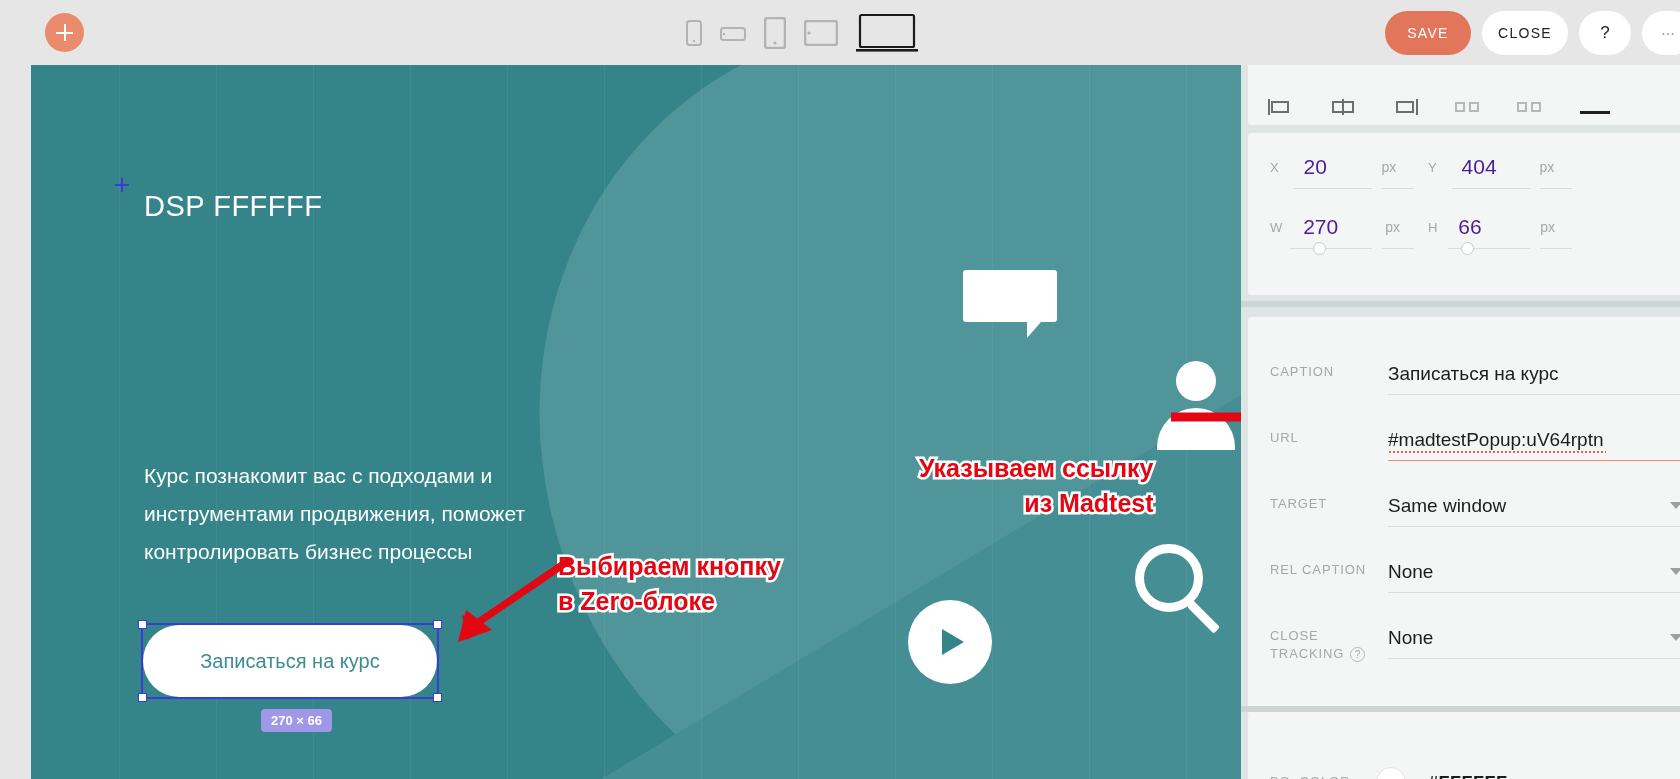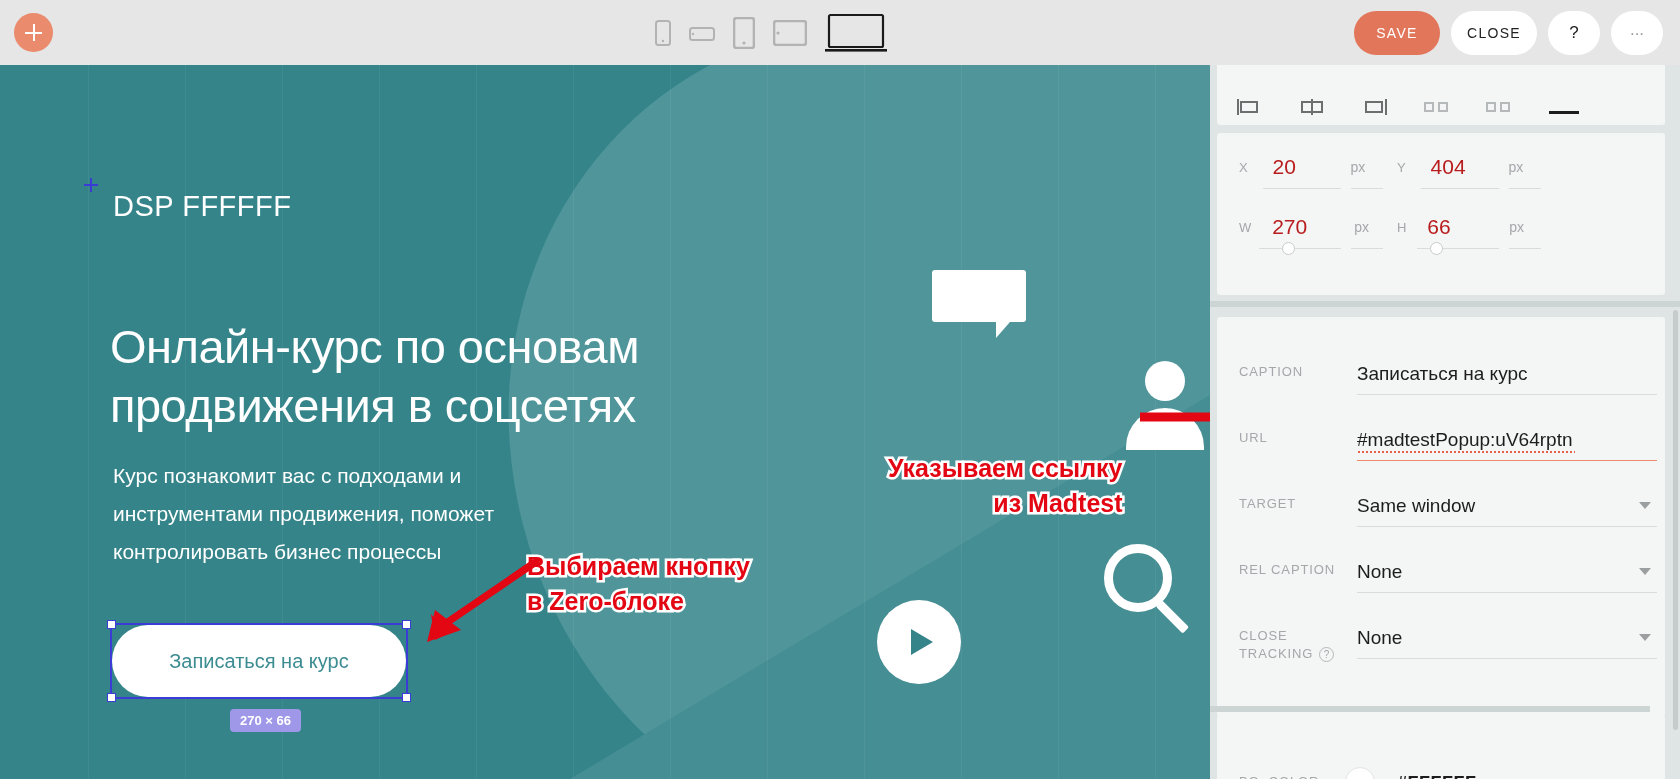--- a/index.html
+++ b/index.html
@@ -2,21 +2,21 @@
 <html><head>
 <meta charset="utf-8">
 <style>
   * { box-sizing: border-box; margin: 0; padding: 0; }
   html, body {
     width: 1680px; height: 779px;
     overflow: hidden;
     font-family: "Liberation Sans", sans-serif;
     background: #e6e6e6;
   }
-  #app { position: relative; width: 1484px; height: 779px; }
+  #app { position: relative; width: 1484px; height: 779px; margin-left: 31px; }
 
   
   .toolbar {
     position: absolute; left: 0; top: 0;
     width: 1680px; height: 65px;
     background: #e6e6e6;
     display: flex; align-items: center;
   }
   .add-btn {
     position: absolute; left: 14px; top: 13px;
@@ -174,21 +174,21 @@
   }
   .card-top { top: -20px; height: 80px; }
   .card-pos { top: 68px; height: 162px; }
   .card-link { top: 252px; height: 400px; }
   .card-bg { top: 650px; height: 120px; }
 
   .icons-row { position:absolute; top: 0px; left: 20px; display:flex; gap: 36px; }
 
   .field-row { position:absolute; display:flex; align-items:center; }
   .flabel { color:#a4a8aa; font-size: 13px; letter-spacing: 0.9px; }
-  .fval { color:#b91c1c; font-size: 21px; }
+  .fval { color:#4c1d95; font-size: 21px; }
   .funit { color:#a4a8aa; font-size: 14px; }
   .underline { position:absolute; height:1px; background:#d9dcdc; }
   .slider-knob { position:absolute; width: 13px; height: 13px; border-radius:50%;
                  background:#fff; border: 1px solid #c8cccc; }
 
   .container-line {
     position:absolute; left: 28px; top: 205px;
     font-size: 12.5px; letter-spacing: 0.7px; color:#9a9e9f;
   }
   .container-line b { color:#4a4d4e; font-weight: 700; }
@@ -288,21 +288,20 @@
         <i style="left:767px"></i>
         <i style="left:864px"></i>
       <i style="left:961px"></i>
         <i style="left:1058px"></i>
         <i style="left:1155px"></i>
     </div>
 
     <div class="crosshair"></div>
 
     <div class="brand">DSP FFFFFF</div>
-    <div class="headline">Онлайн-курс по основам продвижения в соцсетях</div>
     <div class="subtext">Курс познакомит вас с подходами и инструментами продвижения, поможет контролировать бизнес процессы</div>
 
     <div class="speech"></div>
     <div class="person">
       <div class="head"></div>
         <div class="body"></div>
     </div>
     <div class="yt">
         <div class="tri"></div>
       </div>

